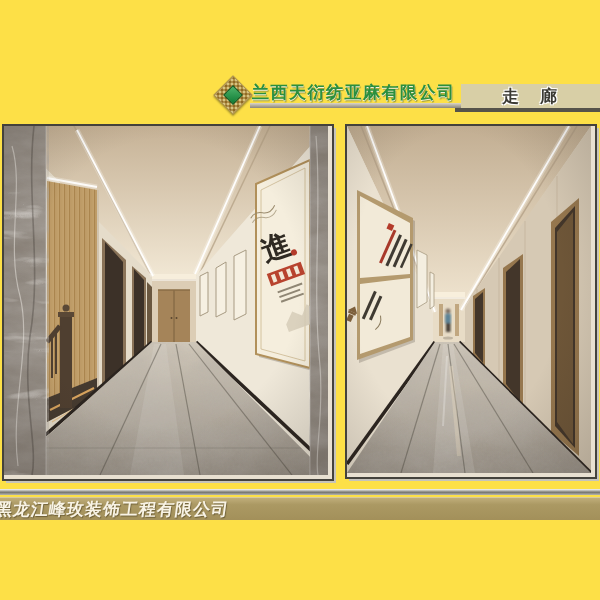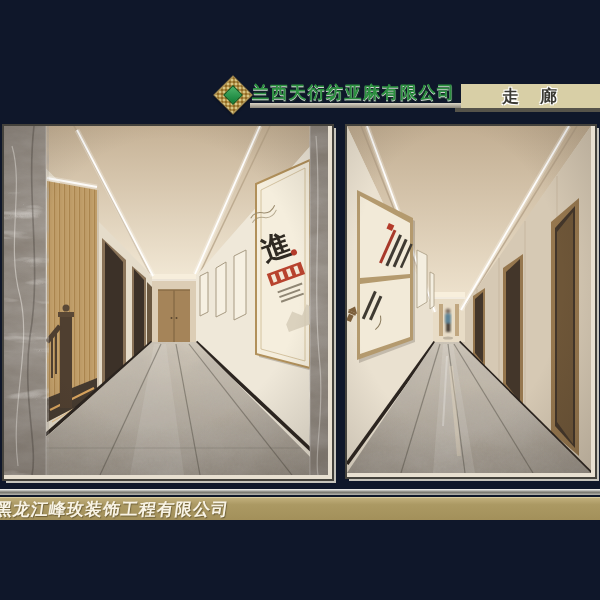--- a/index.html
+++ b/index.html
@@ -1,16 +1,16 @@
 <!DOCTYPE html>
 <html><head>
 <meta charset="utf-8">
 <style>
   html,body{margin:0;padding:0;background:#ffffff;}
-  #canvas{position:relative;width:600px;height:600px;background:#0f172a;overflow:hidden;
+  #canvas{position:relative;width:600px;height:600px;background:#fde047;overflow:hidden;
           font-family:"DejaVu Sans","Liberation Sans",sans-serif;}
   
   .logo{position:absolute;left:214px;top:76px;width:36px;height:36px;}
   .logo .outer{position:absolute;left:5px;top:5px;width:26px;height:26px;transform:rotate(45deg);
      background:repeating-linear-gradient(45deg,#eadfb6 0 2px,#bfa463 2px 4px),
                 repeating-linear-gradient(-45deg,#eadfb6 0 2px,#bfa463 2px 4px);
      background-blend-mode:multiply;border:1px solid #a78c4e;box-shadow:1px 1px 2px rgba(0,0,0,.35);}
   .logo .inner{position:absolute;left:12px;top:12px;width:12px;height:12px;transform:rotate(45deg);
      background:linear-gradient(135deg,#4db36a,#0f7c35);border:1px solid #0a5c27;}
   .title{position:absolute;left:252px;top:80px;width:215px;height:24px;line-height:24px;

